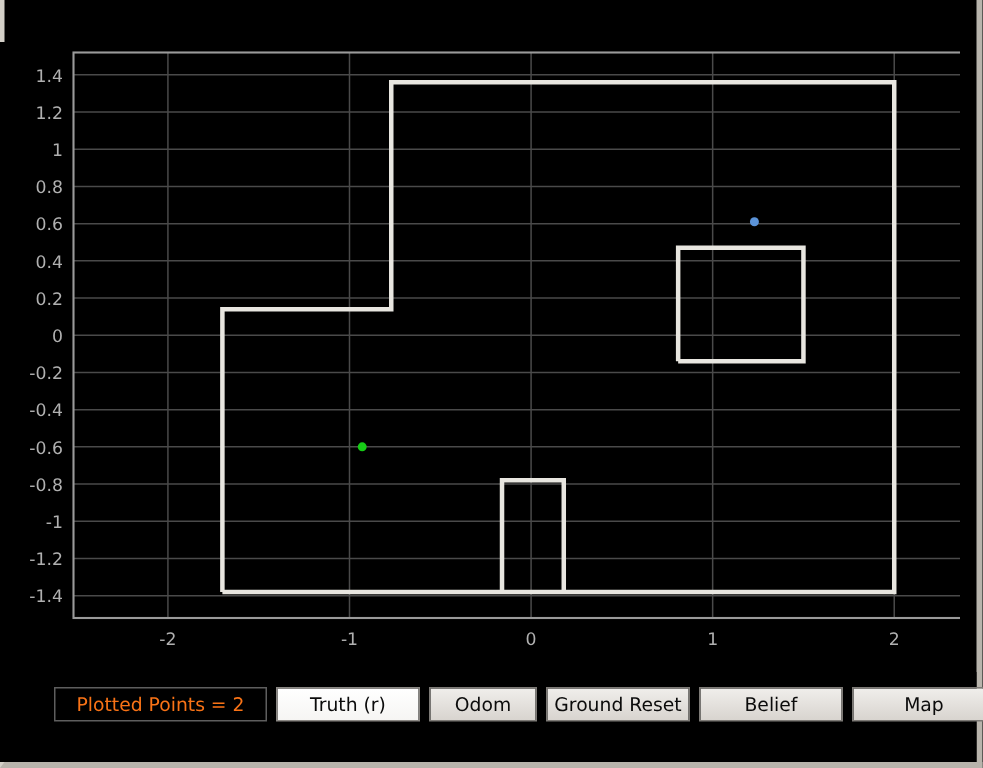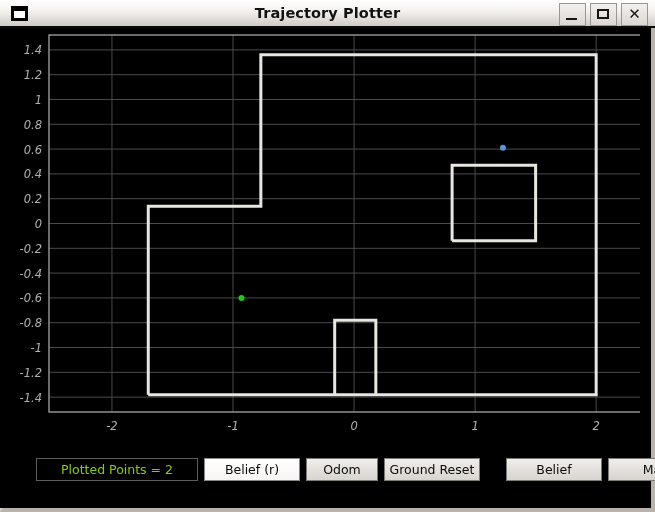--- a/index.html
+++ b/index.html
@@ -102,21 +102,20 @@
 
   
   .plot-wrap {
     position: absolute;
     left: -3px;
     top: 28px;
     width: 640px;
     height: 420px;
     background: #000000;
     overflow: hidden;
-    font-style: italic;
   }
   .plot-svg {
     position: absolute;
     left: 0; top: 0;
   }
 
   
   .toolbar {
     position: absolute;
     left: -3px;
@@ -129,23 +128,23 @@
     position: absolute;
     left: 36px;
     top: 10px;
     display: flex;
     align-items: flex-start;
     gap: 6px;
   }
   .points-label {
     height: 23px;
     line-height: 21px;
-    padding: 0 24px;
-    background: #000000;
-    color: #84cc16;
+    padding: 0 14px;
+    background: #000000;
+    color: #f97316;
     font-size: 12.5px;
     border: 1px solid #5e5e5e;
     box-sizing: border-box;
     white-space: nowrap;
   }
   .tb-btn {
     height: 23px;
     line-height: 21px;
     background: linear-gradient(to bottom, #f0eeeb, #d8d4cf);
     color: #0b0b0b;
@@ -159,35 +158,20 @@
   .tb-btn.active {
     background: linear-gradient(to bottom, #ffffff, #f6f5f3);
     border-color: #8b8884;
   }
 </style>
 </head>
 <body>
 
 <div class="window">
 
-  <div class="titlebar">
-    <div class="app-icon"></div>
-    <div class="title-text">Trajectory Plotter</div>
-    <div class="win-btns">
-      <div class="win-btn">
-          <span class="g-min"></span>
-        </div>
-      <div class="win-btn">
-          <span class="g-max"></span>
-        </div>
-      <div class="win-btn">
-          <span class="g-close">✕</span>
-        </div>
-    </div>
-  </div>
 
   <div class="plot-wrap">
     <svg class="plot-svg" id="plot-svg" width="651" height="420">
         <rect x="0" y="0" width="651" height="420" fill="#000000"></rect>
         <g>
           <line x1="111.94736842105263" y1="7" x2="111.94736842105263" y2="384" stroke="#4a4a4a" stroke-width="1"></line>
           <line x1="233" y1="7" x2="233" y2="384" stroke="#4a4a4a" stroke-width="1"></line>
           <line x1="354.0526315789474" y1="7" x2="354.0526315789474" y2="384" stroke="#4a4a4a" stroke-width="1"></line>
           <line x1="475.1052631578948" y1="7" x2="475.1052631578948" y2="384" stroke="#4a4a4a" stroke-width="1"></line>
           <line x1="596.1578947368421" y1="7" x2="596.1578947368421" y2="384" stroke="#4a4a4a" stroke-width="1"></line>
@@ -240,21 +224,21 @@
         </g>
         <g>
           <circle cx="502.9473684210527" cy="119.85197368421058" r="3" fill="#5b93d8"></circle>
         </g>
       </svg>
   </div>
 
   <div class="toolbar">
     <div class="tb-inner" id="tb-inner">
       <div class="points-label">Plotted Points = 2</div>
-    <div class="tb-btn active" style="width: 96px;">Belief (r)</div>
+    <div class="tb-btn active" style="width: 96px;">Truth (r)</div>
         <div class="tb-btn" style="width: 72px;">Odom</div>
         <div class="tb-btn" style="width: 96px;">Ground Reset</div>
-        <div class="tb-btn" style="width: 96px; margin-left: 20px;">Belief</div>
+        <div class="tb-btn" style="width: 96px;">Belief</div>
         <div class="tb-btn" style="width: 96px;">Map</div>
       </div>
   </div>
 
 </div>
 
 </body></html>

